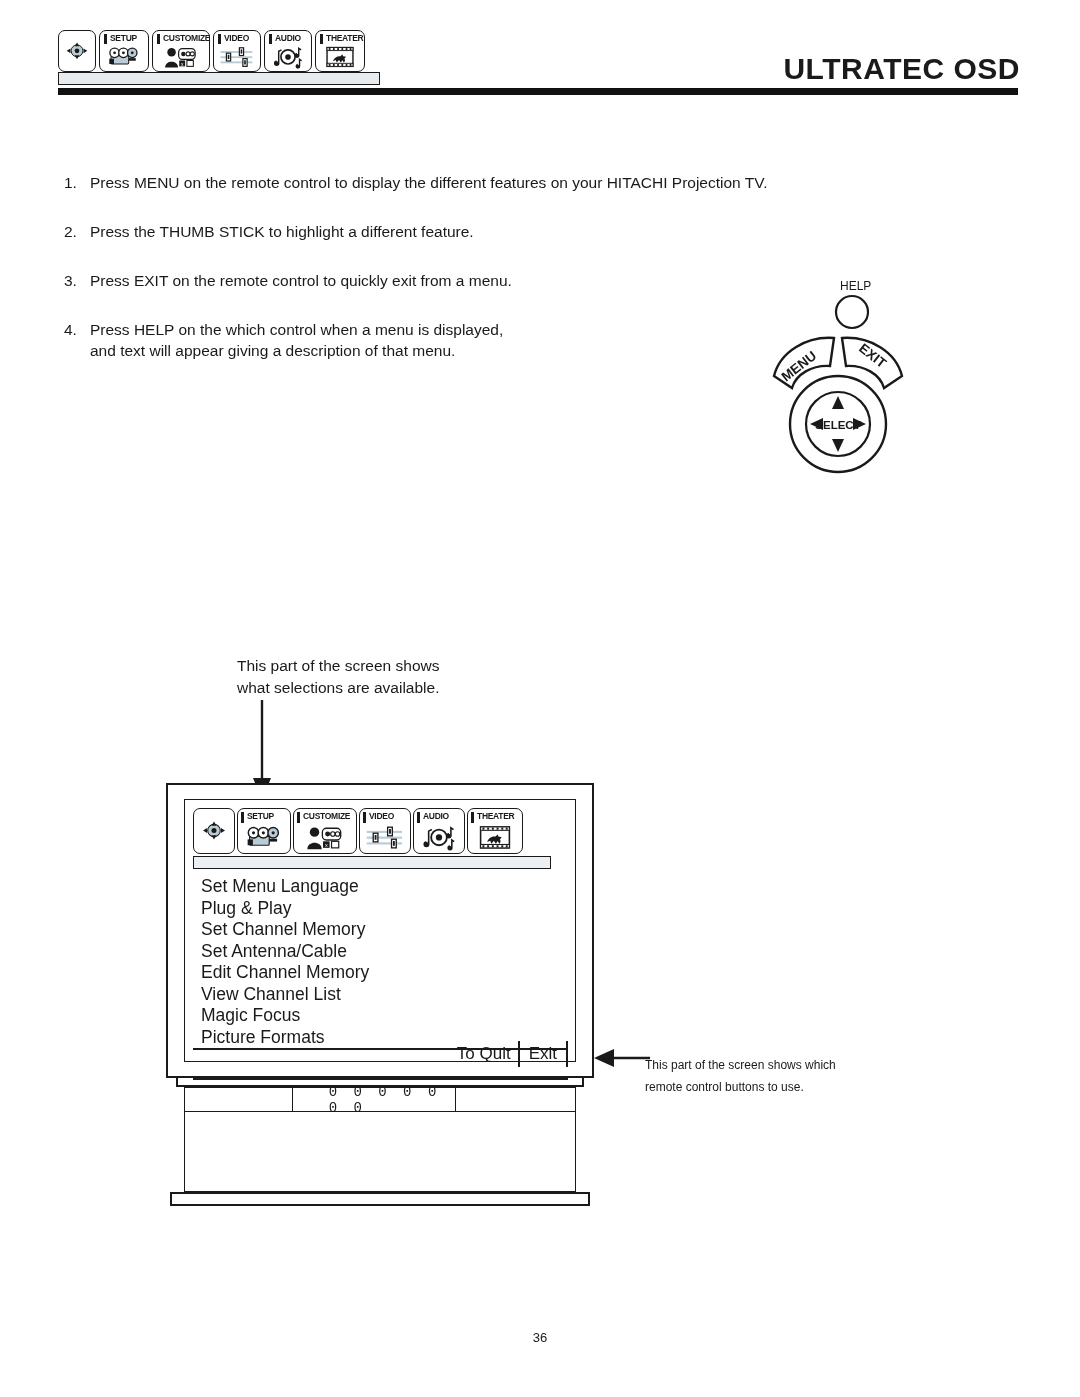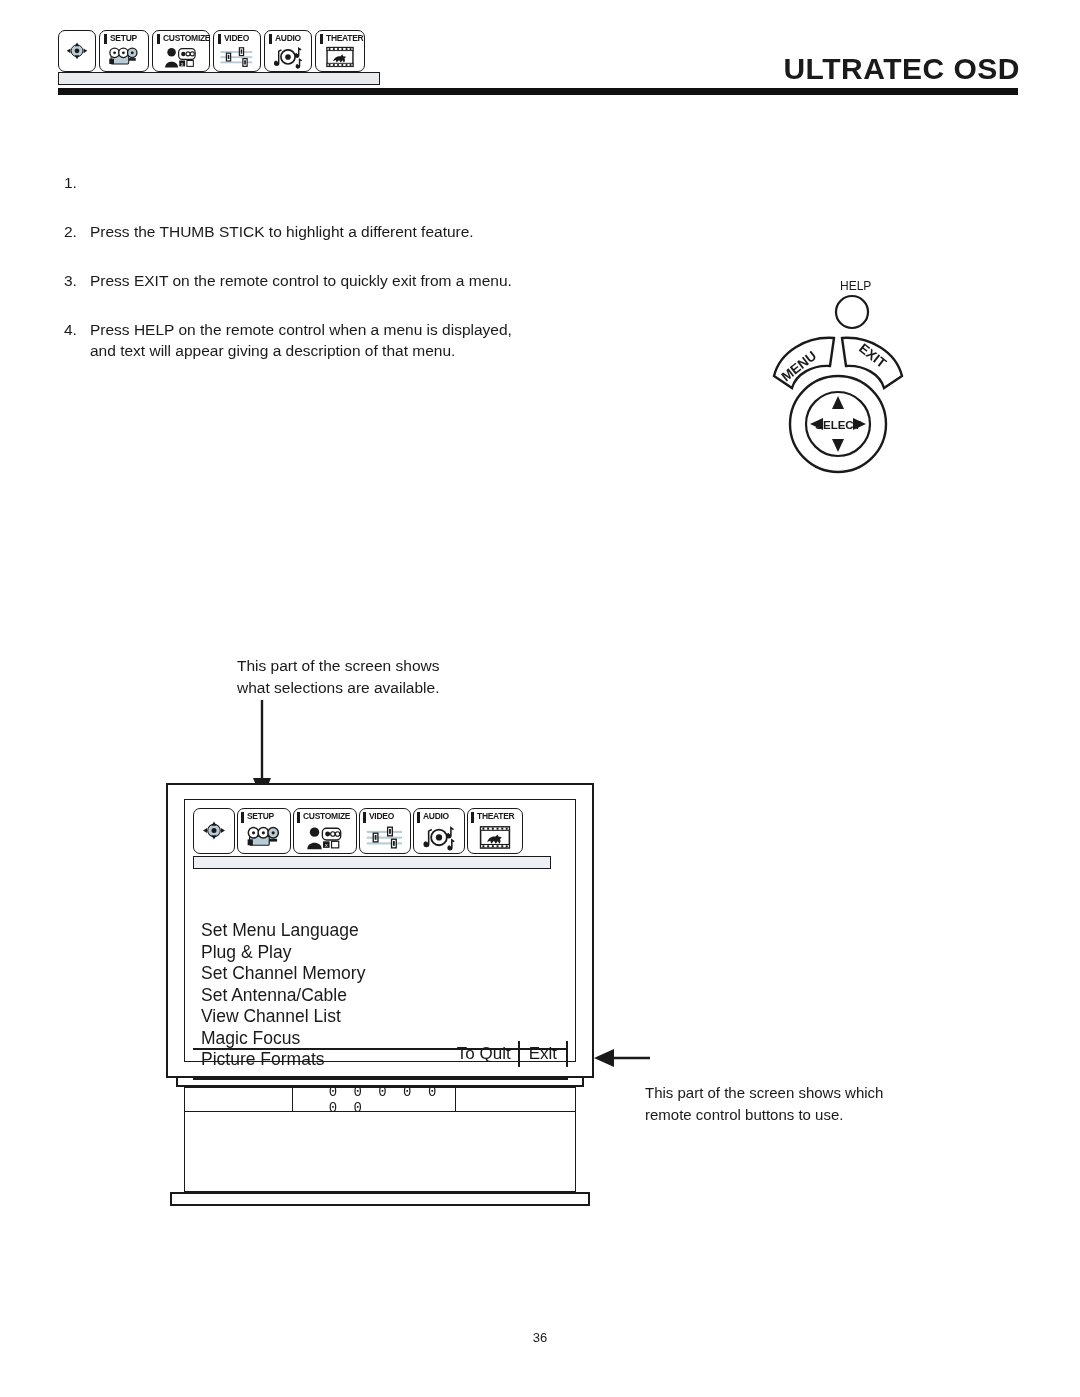--- a/index.html
+++ b/index.html
@@ -35,21 +35,21 @@
   #instructions{left:64px;top:172px;width:760px;}
   .instr{display:flex;margin-bottom:28px;font-size:15.5px;line-height:21px;}
   .instr-num{width:26px;flex:none;}
   .instr-txt{white-space:pre-line;}
 
   
   #remote{left:760px;top:272px;width:200px;height:240px;}
 
   
   #callout-top{left:237px;top:655px;font-size:15.5px;line-height:22px;white-space:pre-line;}
-  #callout-right{left:645px;top:1082px;font-size:15px;line-height:22px;white-space:pre-line;}
+  #callout-right{left:645px;top:1054px;font-size:12px;line-height:22px;white-space:pre-line;}
 
   
   #tv{left:166px;top:783px;width:428px;height:458px;}
   #tv-outer{left:0;top:0;width:428px;height:295px;border:2.6px solid #1a1a1a;background:#fff;box-sizing:border-box;}
   #tv-screen{left:18px;top:16px;width:392px;height:263px;border:1.8px solid #1a1a1a;background:#fff;box-sizing:border-box;}
 
   #osd-tabs{left:8px;top:8px;display:flex;align-items:flex-start;}
   .otab{
     border:1.5px solid #1a1a1a;border-radius:7px;background:#fff;
     height:46px;box-sizing:border-box;margin-right:2px;position:relative;
@@ -60,21 +60,21 @@
     white-space:nowrap;align-self:flex-start;padding-left:6px;
   }
   .otab-label::before{
     content:"";position:absolute;left:3px;top:3px;width:3.2px;height:11px;background:#1a1a1a;
   }
   .otab.nolabel{justify-content:center;padding-top:0;}
   .otab-ico{flex:1;display:flex;align-items:center;justify-content:center;}
 
   #osd-graybar{left:8px;top:56px;width:358px;height:13px;background:#eceff3;border:1.4px solid #1a1a1a;box-sizing:border-box;}
 
-  #osd-list{left:16px;top:76px;width:330px;margin-top:44px;}
+  #osd-list{left:16px;top:76px;width:330px;}
   .osd-item{font-size:17.5px;line-height:21.5px;white-space:nowrap;}
   #osd-foot-rule{left:8px;top:248px;width:375px;height:2px;background:#1a1a1a;}
   #osd-foot-row{left:8px;top:240px;width:375px;height:28px;display:flex;justify-content:flex-end;align-items:center;}
   #osd-toquit{font-size:17px;padding-right:7px;}
   #osd-exit{font-size:17px;padding:0 9px;border-left:2px solid #1a1a1a;border-right:2px solid #1a1a1a;height:26px;display:flex;align-items:center;}
   #osd-foot-rule2{left:8px;top:278px;width:375px;height:2px;background:#1a1a1a;}
 
   
   #tv-neck{left:10px;top:295px;width:408px;height:9px;border:2.2px solid #1a1a1a;border-top:none;box-sizing:border-box;}
   #tv-panel{left:18px;top:304px;width:392px;height:25px;border:1.8px solid #1a1a1a;box-sizing:border-box;display:flex;}
@@ -191,32 +191,33 @@
       </div>
     </div>
   </div>
 <div class="abs" id="header-graybar"></div>
 <div class="abs" id="header-rule"></div>
 <div class="abs" id="page-title">ULTRATEC OSD</div>
 
 <div class="abs" id="instructions">
     <div class="instr">
       <div class="instr-num">1.</div>
+      <div class="instr-txt">Press MENU on the remote control to display the different features on your HITACHI Projection TV.</div>
     </div>
     <div class="instr">
       <div class="instr-num">2.</div>
       <div class="instr-txt">Press the THUMB STICK to highlight a different feature.</div>
     </div>
     <div class="instr">
       <div class="instr-num">3.</div>
       <div class="instr-txt">Press EXIT on the remote control to quickly exit from a menu.</div>
     </div>
     <div class="instr">
       <div class="instr-num">4.</div>
-      <div class="instr-txt">Press HELP on the remote control when a menu is displayed,
+      <div class="instr-txt">Press HELP on the which control when a menu is displayed,
 and text will appear giving a description of that menu.</div>
     </div>
   </div>
 
 <div class="abs" id="remote">
   <svg width="200" height="240" viewBox="0 0 200 240">
     <text id="svg-help-label" x="80" y="18" font-family="Liberation Sans, sans-serif" font-size="12" fill="#1a1a1a">HELP</text>
     <circle cx="92" cy="40" r="16" fill="#fff" stroke="#1a1a1a" stroke-width="2.2"></circle>
 
     <path d="M14 104 C20 80, 46 64, 74 66 L70 94 C52 93, 36 102, 32 116 Z" fill="#fff" stroke="#1a1a1a" stroke-width="2.4"></path>
@@ -351,20 +352,21 @@
             </svg>
           </div>
         </div>
       </div>
     <div class="abs" id="osd-graybar"></div>
     <div class="abs" id="osd-list">
         <div class="osd-item">Set Menu Language</div>
         <div class="osd-item">Plug &amp; Play</div>
         <div class="osd-item">Set Channel Memory</div>
         <div class="osd-item">Set Antenna/Cable</div>
+        <div class="osd-item">Edit Channel Memory</div>
         <div class="osd-item">View Channel List</div>
         <div class="osd-item">Magic Focus</div>
         <div class="osd-item">Picture Formats</div>
       </div>
     <div class="abs" id="osd-foot-rule"></div>
     <div class="abs" id="osd-foot-row">
       <span id="osd-toquit">To Quit</span>
       <span id="osd-exit">Exit</span>
     </div>
     <div class="abs" id="osd-foot-rule2"></div>

